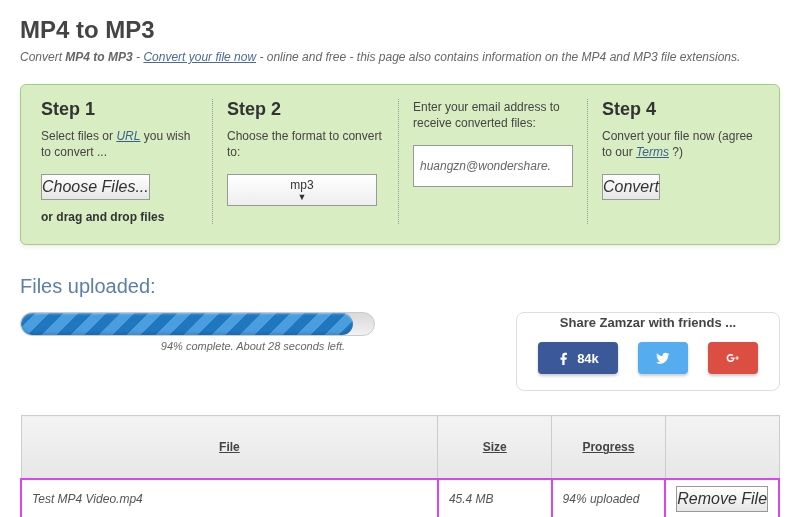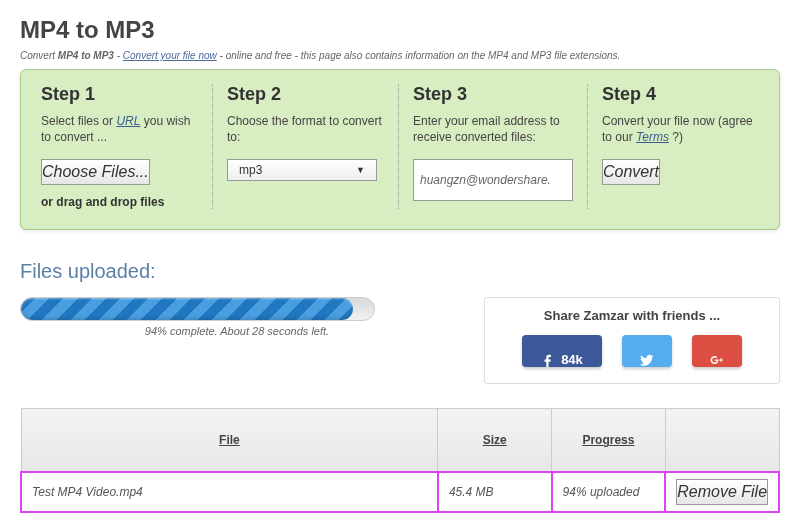--- a/index.html
+++ b/index.html
@@ -12,24 +12,24 @@
     background: #fff;
     width: 800px;
   }
   .title {
     font-size: 24px;
     font-weight: bold;
     color: #444;
     margin: 0 0 6px 0;
   }
   .subtitle {
-    font-size: 10px;
+    font-size: 12px;
     color: #666;
     font-style: italic;
-    margin-bottom: 8px;
+    margin-bottom: 20px;
   }
   .subtitle b { font-style: italic; }
   .subtitle a { color: #4a6a9a; text-decoration: underline; font-style: italic; }
 
   .steps-box {
     border: 1px solid #a5cc84;
     border-radius: 6px;
     background: #d9edc3;
     padding: 14px 6px 20px 6px;
     display: flex;
@@ -70,26 +70,27 @@
     font-size: 12px;
     font-weight: bold;
     margin-top: 10px;
     color: #333;
   }
   .select-wrap {
     position: relative;
     width: 150px;
     border: 1px solid #999;
     background: linear-gradient(#fff, #eee);
-    padding: 3px 11px;
-    font-size: 12px;
-    display: flex;
-    justify-content: space-between;
+    padding: 3px 2px;
+    font-size: 12px;
+    display: flex;
+    justify-content: flex-end;
     align-items: center;
     cursor: pointer;
+    flex-direction: column;
   }
   .select-caret { font-size: 9px; }
   .input-wrap {
     width: 160px;
     border: 1px solid #999;
     background: #fff;
     padding: 13px 6px;
     font-size: 12px;
     font-style: italic;
     color: #666;
@@ -129,40 +130,40 @@
   }
   .progress-text {
     text-align: center;
     font-size: 11px;
     font-style: italic;
     color: #666;
     margin-top: 4px;
   }
   .share-box {
     border: 1px solid #ddd;
-    border-radius: 3px;
-    padding: 10px 20px 16px 20px;
-    width: 296px;
+    border-radius: 8px;
+    padding: 2px 20px 16px 20px;
+    width: 264px;
   }
   .share-title {
     font-weight: bold;
     text-align: center;
     margin-bottom: 12px;
     color: #444;
   }
   .share-buttons {
     display: flex;
     gap: 20px;
     justify-content: center;
   }
   .sharebtn {
     height: 32px;
     border-radius: 4px;
     display: flex;
-    align-items: flex-end;
+    align-items: center;
     justify-content: center;
     color: #fff;
     font-size: 13px;
     font-weight: bold;
     cursor: pointer;
     gap: 6px;
     box-shadow: 0 2px 3px rgba(0,0,0,0.2);
   }
   .fb { background: #3b5998; width: 80px; }
   .tw { background: #55acee; width: 50px; }
@@ -214,21 +215,20 @@
   <div class="step">
     <h2>Step 2</h2>
     <p>Choose the format to convert to:</p>
     <div class="select-wrap">
       <span>mp3</span>
       <span class="select-caret">▼</span>
     </div>
   </div>
 
   <div class="step">
-    <h2>Step 3</h2>
     <p>Enter your email address to receive converted files:</p>
     <input type="text" class="input-wrap" value="huangzn@wondershare." style="">
   </div>
 
   <div class="step">
     <h2>Step 4</h2>
     <p>
       <span>Convert your file now (agree to our </span><a href="#">Terms</a><span> ?)</span>
     </p>
     <button class="btnlike">Convert</button>

